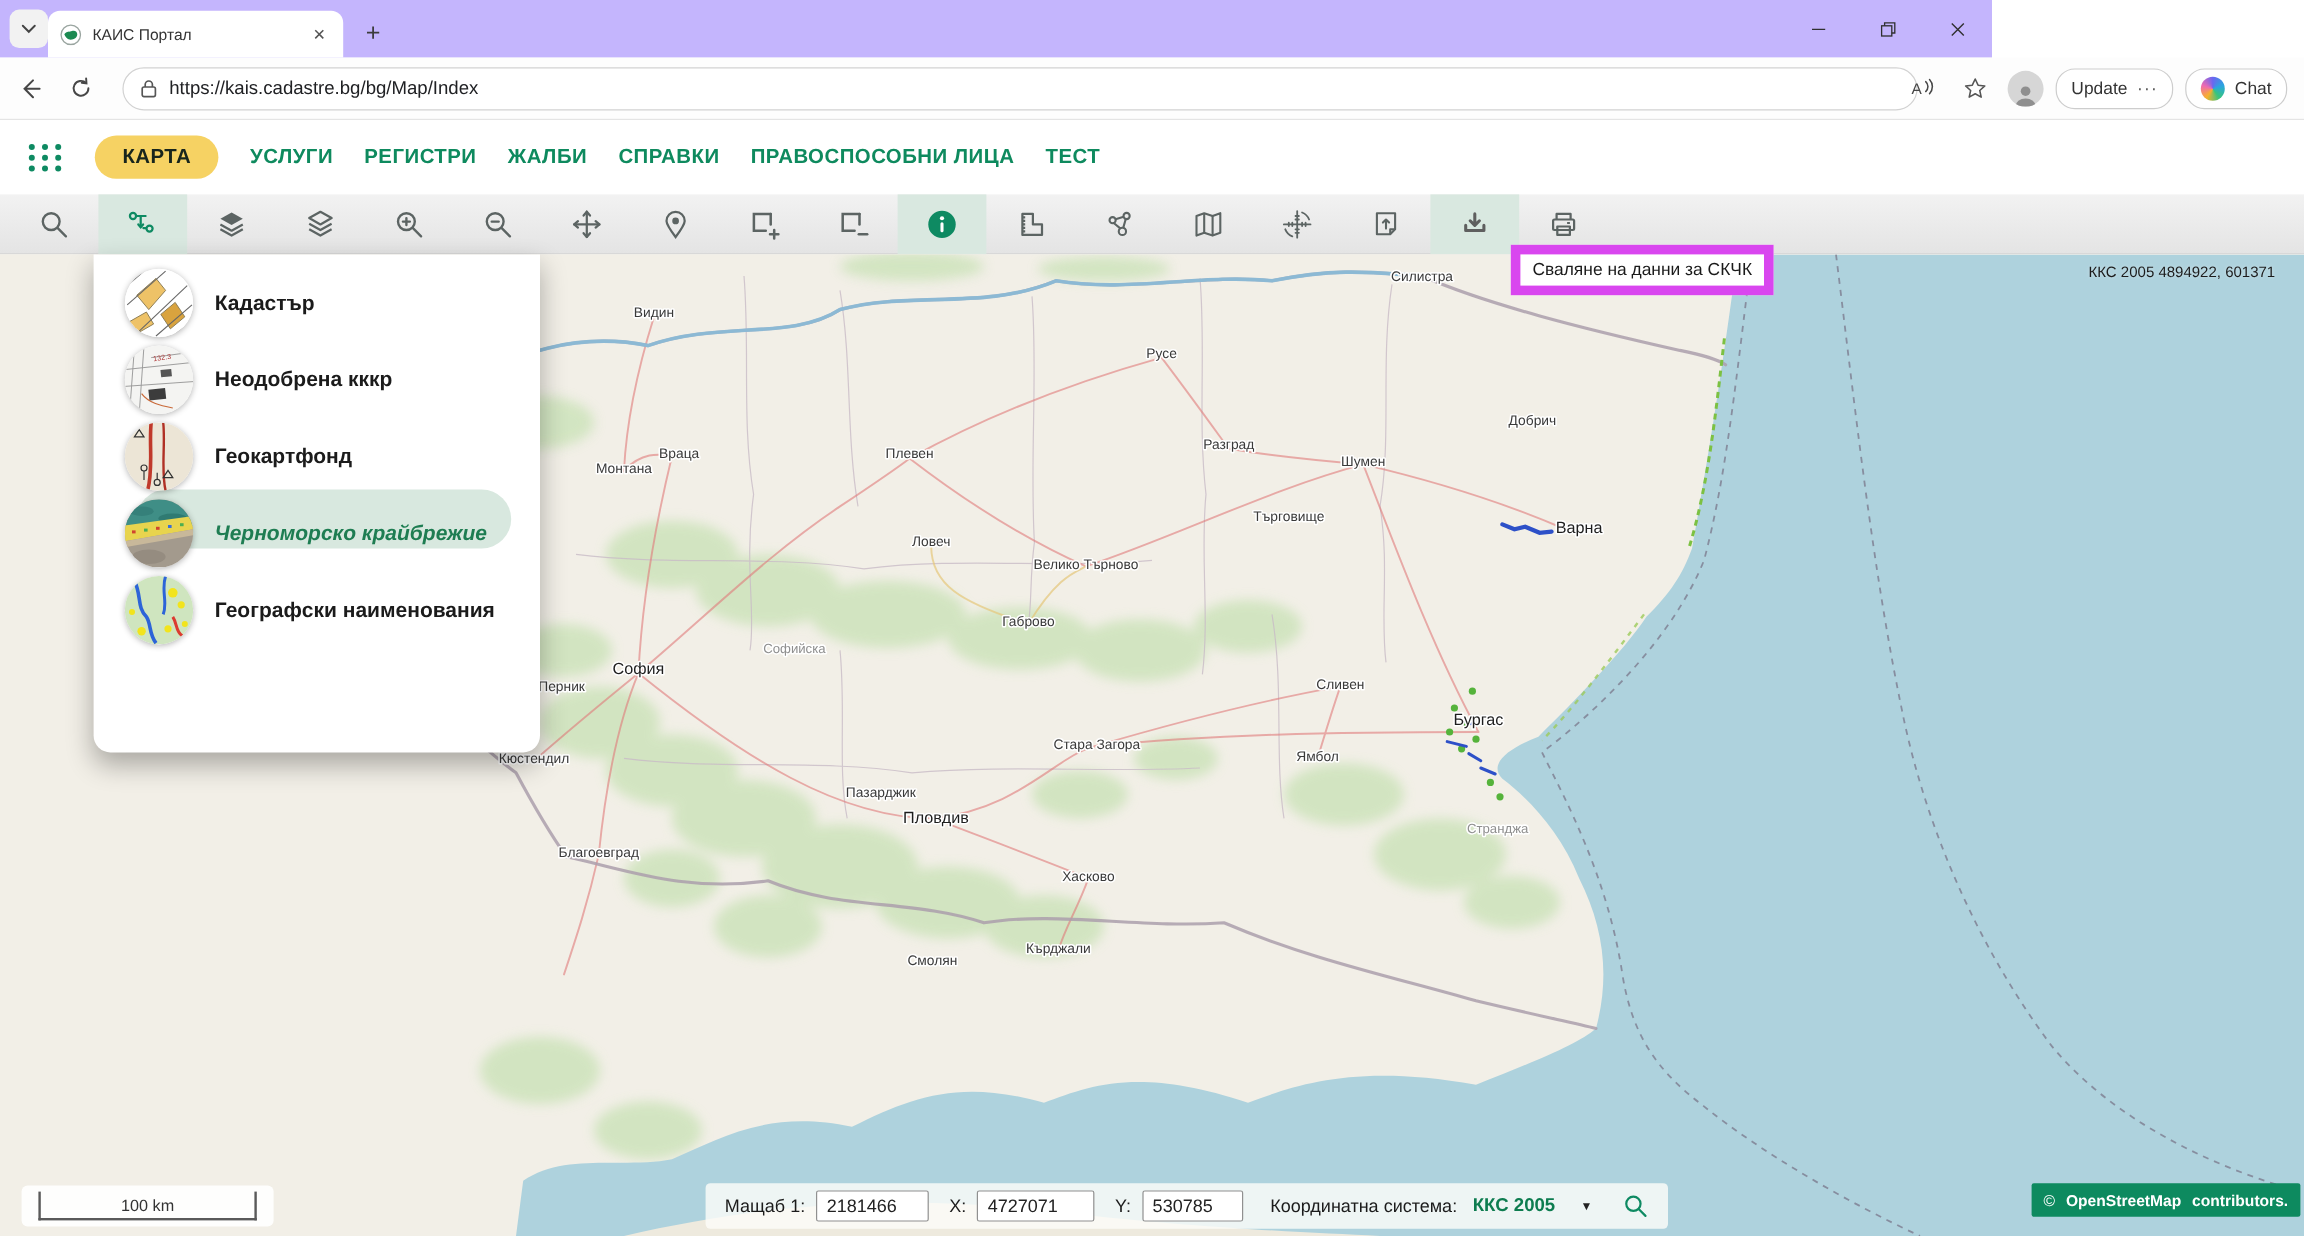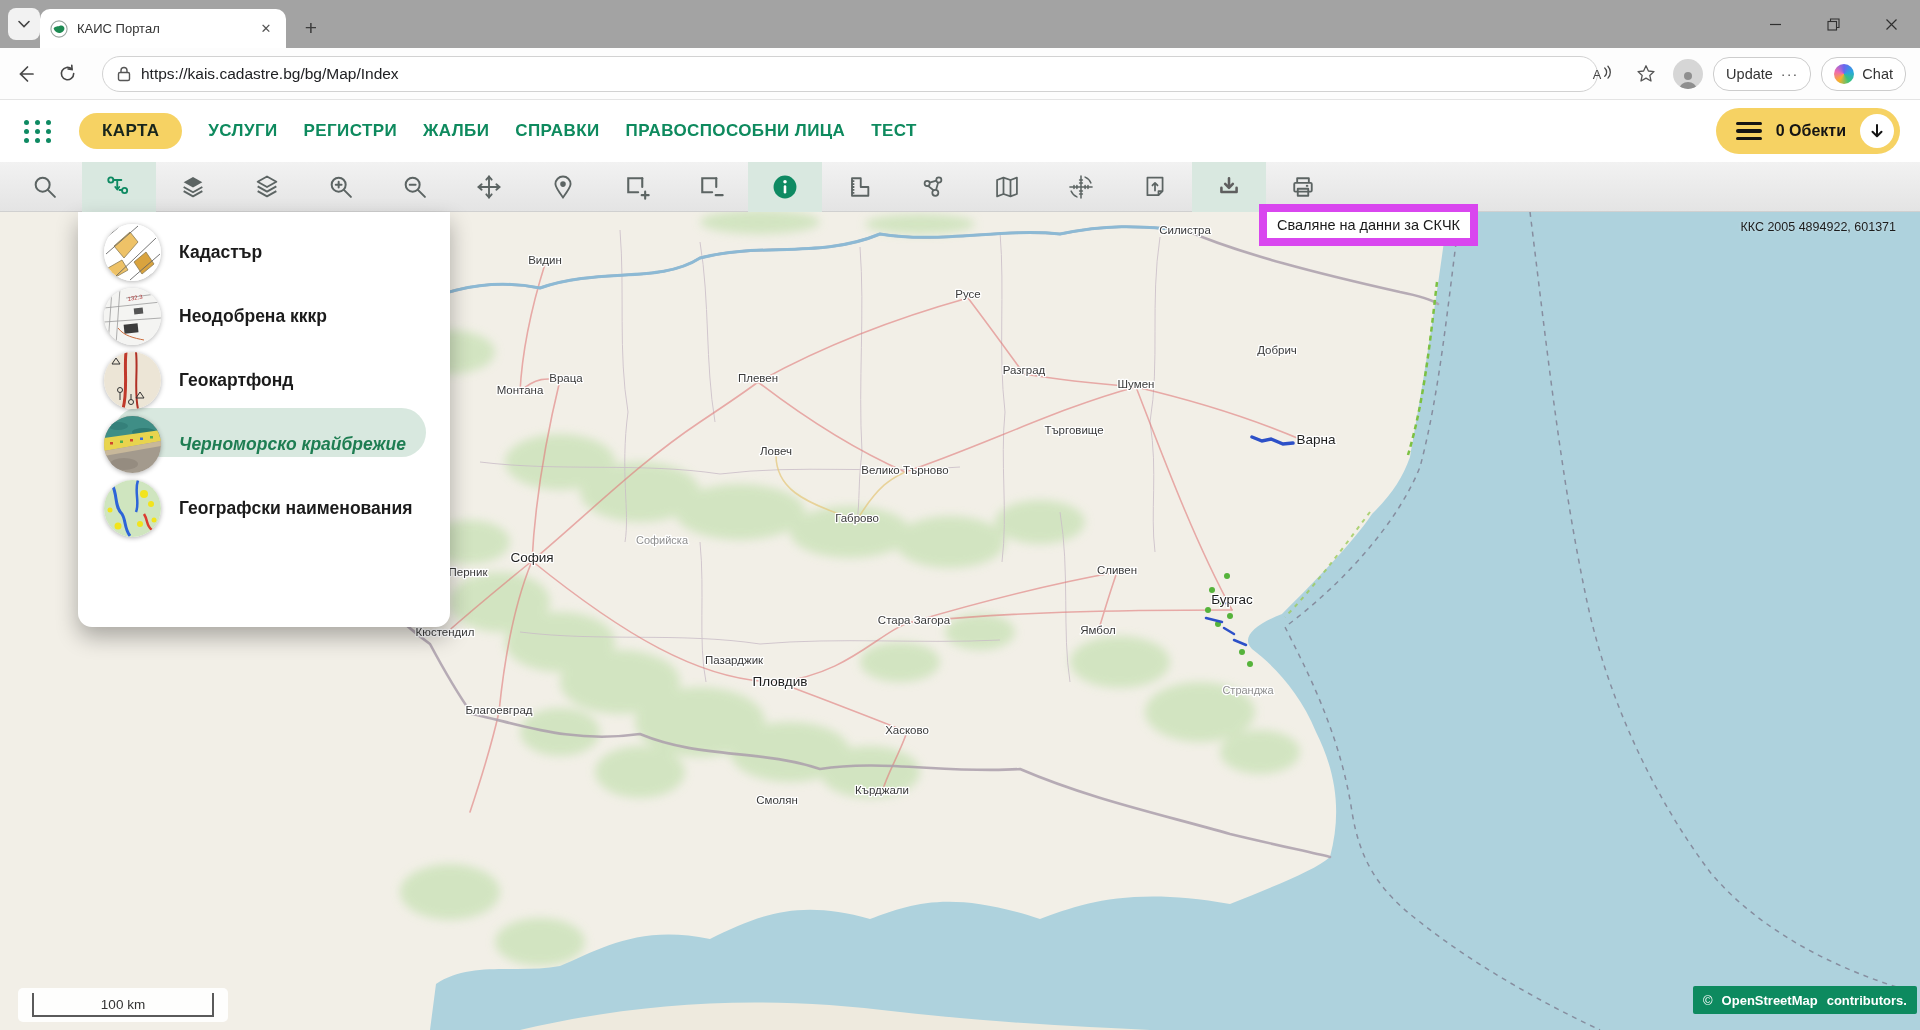--- a/index.html
+++ b/index.html
@@ -1,19 +1,19 @@
 <!DOCTYPE html>
 <html><head>
 <meta charset="utf-8">
 <style>
   html,body{margin:0;padding:0;background:#666;}
   .screen{position:relative;width:1920px;height:1030px;overflow:hidden;background:#fff;
           font-family:"Liberation Sans",sans-serif;-webkit-font-smoothing:antialiased;}
   
-  .tabbar{position:absolute;left:0;top:0;width:1920px;height:48px;background:#a3a3a3;}
+  .tabbar{position:absolute;left:0;top:0;width:1660px;height:48px;background:#c4b5fd;}
   .tab-chevron{position:absolute;left:8px;top:8px;width:32px;height:32px;border-radius:8px;
                background:#f2f2f2;display:flex;align-items:center;justify-content:center;color:#444;}
   .tab{position:absolute;left:40px;top:9px;width:246px;height:39px;background:#fff;
        border-radius:10px 10px 0 0;display:flex;align-items:center;padding:0 10px;box-sizing:border-box;}
   .tab-title{font-size:13px;color:#333;margin-left:9px;flex:1;white-space:nowrap;overflow:hidden;}
   .tab-close{color:#555;font-size:13px;width:20px;height:20px;display:flex;align-items:center;justify-content:center;border-radius:4px;}
   .newtab{position:absolute;left:296px;top:13px;width:30px;height:30px;display:flex;align-items:center;
           justify-content:center;color:#3c3c3c;font-size:21px;font-weight:300;}
   .wincontrols{position:absolute;right:0;top:0;height:48px;display:flex;}
   .winbtn{width:58px;height:48px;display:flex;align-items:center;justify-content:center;color:#303030;}
@@ -190,33 +190,20 @@
         <i></i>
         <i></i>
     </div>
     <div class="navpill">КАРТА</div>
     <div class="navlink">УСЛУГИ</div>
     <div class="navlink">РЕГИСТРИ</div>
     <div class="navlink">ЖАЛБИ</div>
     <div class="navlink">СПРАВКИ</div>
     <div class="navlink">ПРАВОСПОСОБНИ ЛИЦА</div>
     <div class="navlink">ТЕСТ</div>
-    <div class="objbadge">
-      <div class="burger">
-          <i></i>
-          <i></i>
-          <i></i>
-        </div>
-      <span class="objlabel">0 Обекти</span>
-      <div class="objcircle">
-        <svg width="16" height="16" viewBox="0 0 16 16">
-            <path d="M8 2 V13 M3.5 8.8 L8 13.3 L12.5 8.8" fill="none" stroke="#141414" stroke-width="2" stroke-linecap="round" stroke-linejoin="round"></path>
-          </svg>
-      </div>
-    </div>
   </div>
 
   <div class="toolbar">
     <div class="tool">
       <svg viewBox="0 0 24 24" fill="none" stroke="#5c6463" stroke-width="1.7" stroke-linecap="round">
           <circle cx="10" cy="10" r="6"></circle>
           <path d="M14.5 14.5 L20.5 20.5"></path>
         </svg>
     </div>
     <div class="tool active">
@@ -477,20 +464,35 @@
           <text x="1248" y="482" class="city area">Странджа</text>
         </g>
     </svg>
 
     <div class="crsreadout">ККС 2005 4894922, 601371</div>
 
     <div class="scalebox">
       <div class="scaleline">100 km</div>
     </div>
 
+    <div class="statusbar">
+      <span class="sblabel">Мащаб 1:</span>
+      <div class="sbinput" style="width:76px;">2181466</div>
+      <span class="sblabel" style="margin-left:8px;">X:</span>
+      <div class="sbinput" style="width:80px;">4727071</div>
+      <span class="sblabel" style="margin-left:8px;">Y:</span>
+      <div class="sbinput" style="width:66px;">530785</div>
+      <span class="sblabel" style="margin-left:14px;">Координатна система:</span>
+      <span class="crsvalue">ККС 2005</span>
+      <span class="caret">▼</span>
+      <svg width="22" height="22" viewBox="0 0 24 24" style="margin-left:10px;">
+          <circle cx="10" cy="10" r="6.5" fill="none" stroke="#0e8a62" stroke-width="2"></circle>
+          <path d="M15 15 L21 21" stroke="#0e8a62" stroke-width="2" stroke-linecap="round"></path>
+        </svg>
+    </div>
 
     <div class="attribution">
       <span>©</span>
       <span class="bold">OpenStreetMap</span>
       <span class="bold">contributors.</span>
     </div>
   </div>
 
   <div class="layerpanel">
 

